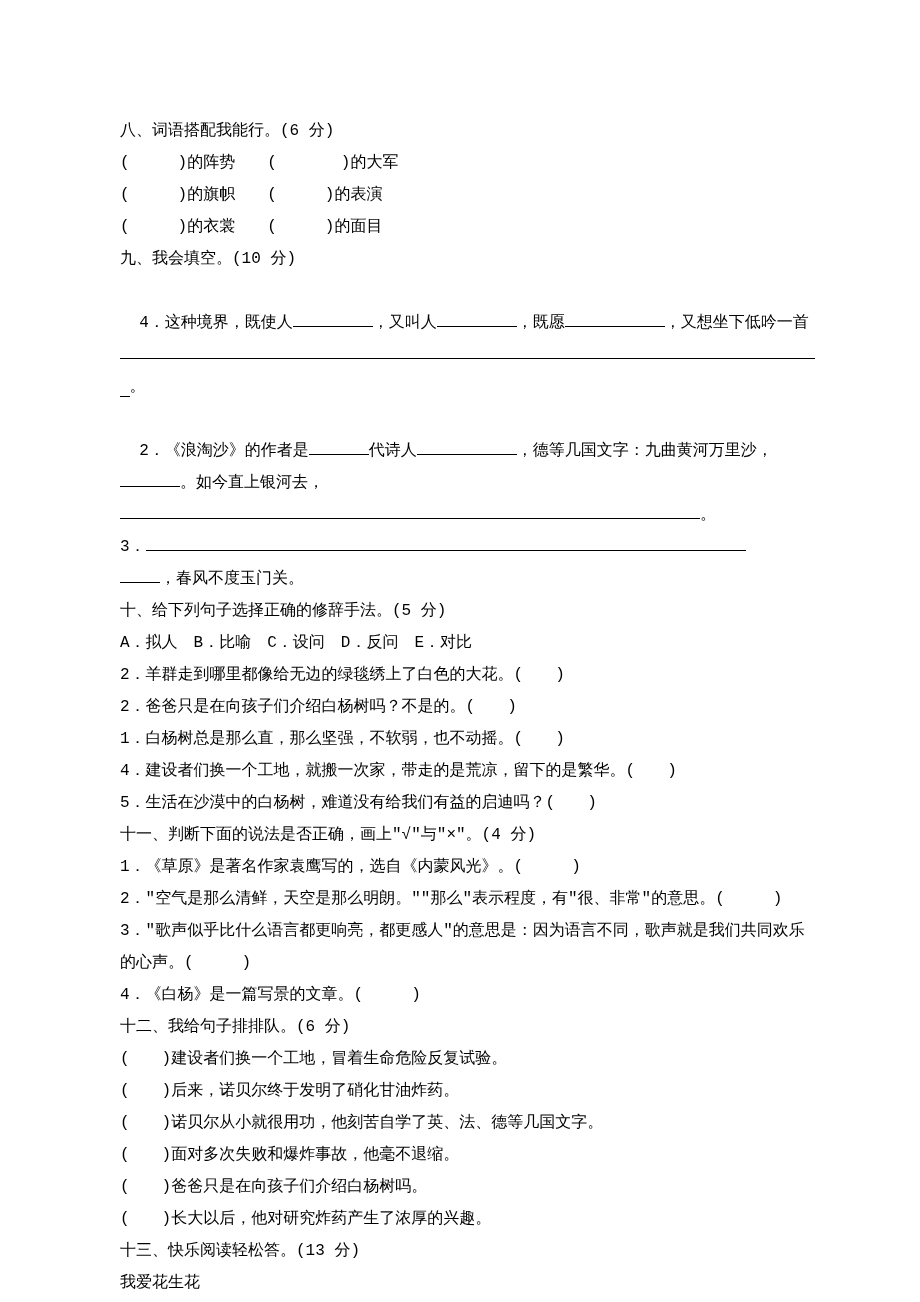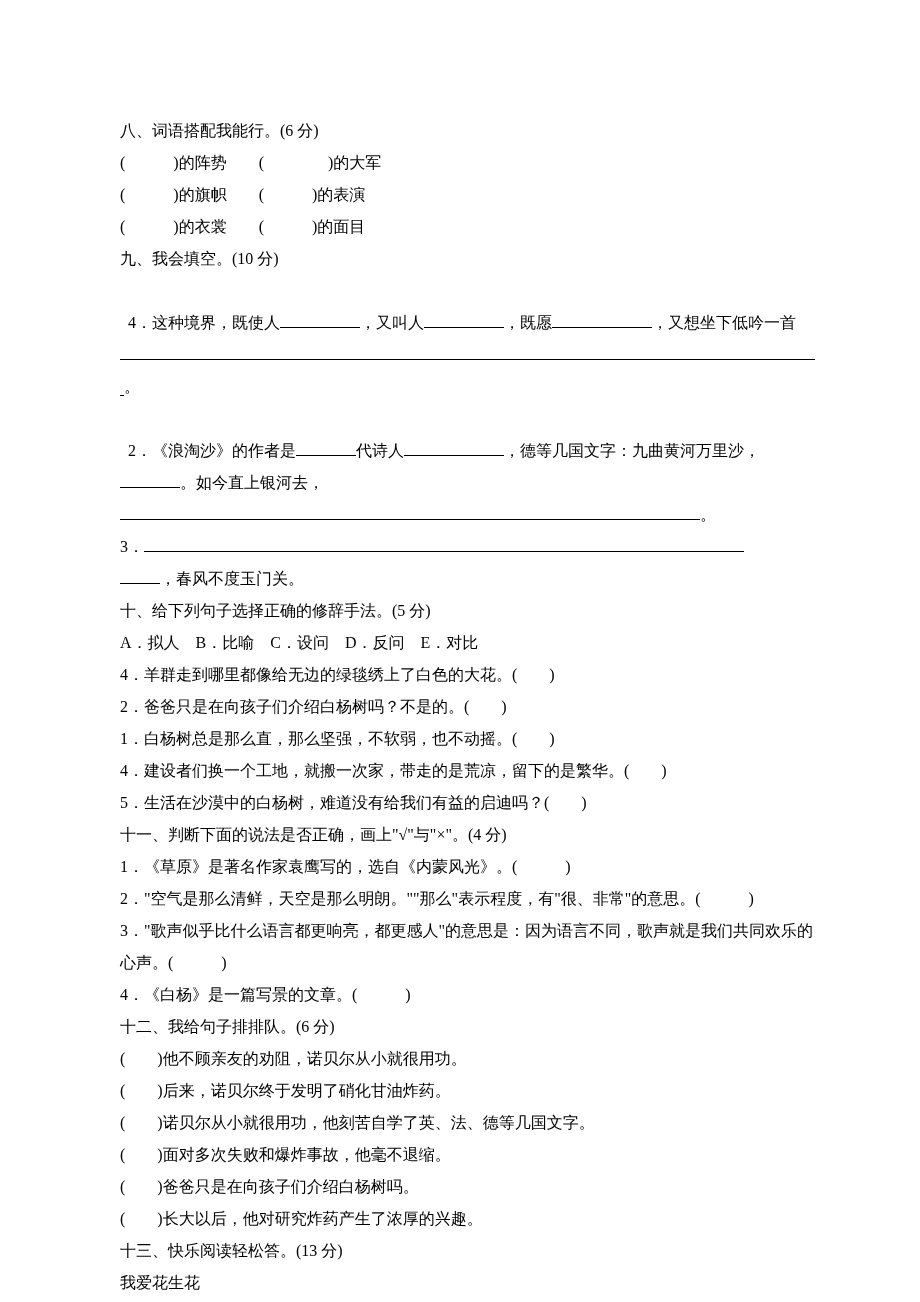--- a/index.html
+++ b/index.html
@@ -6,21 +6,21 @@
     body {
       width: 920px;
       min-height: 1302px;
       background: #ffffff;
       font-family: "SimSun", "Microsoft YaHei", serif;
       font-size: 16px;
       line-height: 2.0;
       color: #000000;
       padding: 115px 105px 60px 120px;
     }
-    .line { white-space: pre-wrap; }
+    .line { white-space: pre-wrap; font-family: Liberation Mono, monospace; }
     .blank-short { display: inline-block; border-bottom: 1px solid #000; min-width: 60px; }
     .blank-med { display: inline-block; border-bottom: 1px solid #000; min-width: 80px; }
     .blank-long { display: inline-block; border-bottom: 1px solid #000; min-width: 100px; }
     .blank-full { display: inline-block; border-bottom: 1px solid #000; width: 100%; }
     .blank-wide { display: inline-block; border-bottom: 1px solid #000; min-width: 580px; }
     .blank-xwide { display: inline-block; border-bottom: 1px solid #000; min-width: 600px; }
   </style>
 </head>
 <body>
 
@@ -40,34 +40,34 @@
   <span>2．《浪淘沙》的作者是</span><span class="blank-short"></span><span>代诗人</span><span class="blank-long"></span><span>，德等几国文字：九曲黄河万里沙，</span>
 </div>
 <div class="line"><span class="blank-short"></span><span>。如今直上银河去，</span></div>
 <div class="line"><span class="blank-wide"></span><span>。</span></div>
 
 <div class="line"><span>3．</span><span class="blank-xwide"></span></div>
 <div class="line"><span class="blank-short" style="min-width:40px;"></span><span>，春风不度玉门关。</span></div>
 
 <div class="line">十、给下列句子选择正确的修辞手法。(5 分)</div>
 <div class="line">A．拟人　B．比喻　C．设问　D．反问　E．对比</div>
-<div class="line">4．羊群走到哪里都像给无边的绿毯绣上了白色的大花。(　　)</div>
+<div class="line">2．羊群走到哪里都像给无边的绿毯绣上了白色的大花。(　　)</div>
 <div class="line">2．爸爸只是在向孩子们介绍白杨树吗？不是的。(　　)</div>
 <div class="line">1．白杨树总是那么直，那么坚强，不软弱，也不动摇。(　　)</div>
 <div class="line">4．建设者们换一个工地，就搬一次家，带走的是荒凉，留下的是繁华。(　　)</div>
 <div class="line">5．生活在沙漠中的白杨树，难道没有给我们有益的启迪吗？(　　)</div>
 
 <div class="line">十一、判断下面的说法是否正确，画上"√"与"×"。(4 分)</div>
 <div class="line">1．《草原》是著名作家袁鹰写的，选自《内蒙风光》。(　　　)</div>
 <div class="line">2．"空气是那么清鲜，天空是那么明朗。""那么"表示程度，有"很、非常"的意思。(　　　)</div>
 <div class="line">3．"歌声似乎比什么语言都更响亮，都更感人"的意思是：因为语言不同，歌声就是我们共同欢乐的心声。(　　　)</div>
 <div class="line">4．《白杨》是一篇写景的文章。(　　　)</div>
 
 <div class="line">十二、我给句子排排队。(6 分)</div>
-<div class="line">(　　)他不顾亲友的劝阻，诺贝尔从小就很用功。</div>
+<div class="line">(　　)建设者们换一个工地，冒着生命危险反复试验。</div>
 <div class="line">(　　)后来，诺贝尔终于发明了硝化甘油炸药。</div>
 <div class="line">(　　)诺贝尔从小就很用功，他刻苦自学了英、法、德等几国文字。</div>
 <div class="line">(　　)面对多次失败和爆炸事故，他毫不退缩。</div>
 <div class="line">(　　)爸爸只是在向孩子们介绍白杨树吗。</div>
 <div class="line">(　　)长大以后，他对研究炸药产生了浓厚的兴趣。</div>
 
 <div class="line">十三、快乐阅读轻松答。(13 分)</div>
 <div class="line">我爱花生花</div>
 <div class="line">人们常常咏赞烂漫的樱花，雍容的牡丹，圣洁的白莲，我却要赞貌不惊人的花生花。我觉</div>
 

